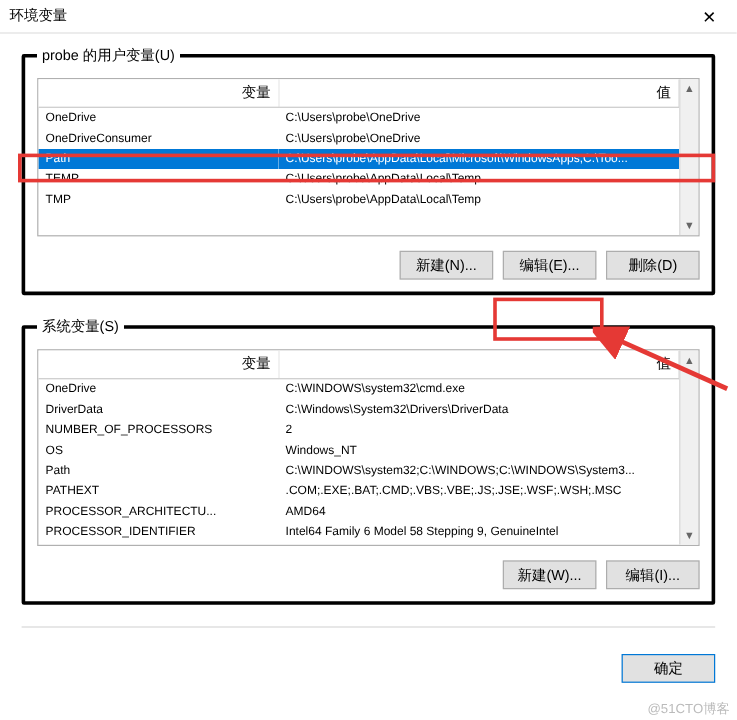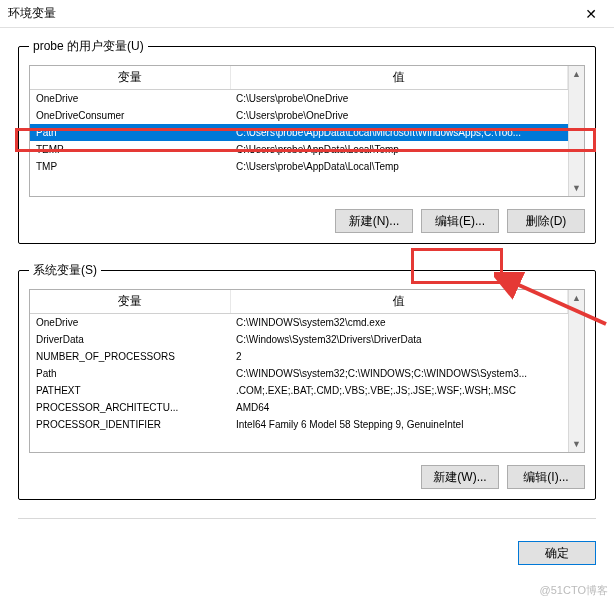--- a/index.html
+++ b/index.html
@@ -22,21 +22,21 @@
   }
   .close-btn {
     width: 30px; height: 20px;
     display:flex; align-items:center; justify-content:center;
     font-size: 14px;
   }
   .content {
     padding: 10px 18px 10px 18px;
   }
   fieldset.group {
-    border: 1px solid #000000;
+    border: 3px solid #000000;
     border-radius: 2px;
     padding: 10px 10px 10px 10px;
     margin-bottom: 18px;
     position: relative;
   }
   fieldset.group legend {
     font-size: 12px;
     padding: 0 4px;
     margin-left: 0px;
   }
@@ -57,21 +57,21 @@
     align-items:center;
   }
   .sb-arrow { height:16px; width:100%; display:flex; align-items:center; justify-content:center; color:#666; font-size:9px;}
   .sb-thumb { flex:1; margin:1px; background:#c8c8c8; border-radius:0; }
   table {
     width: 100%;
     border-collapse: collapse;
     table-layout: fixed;
   }
   th {
-    text-align: center;
+    text-align: right;
     font-weight: normal;
     background: #fff;
     border-bottom: 1px solid #d0d0d0;
     border-right: 1px solid #e8e8e8;
     padding: 3px 6px;
     font-size: 12px;
     height: 20px;
   }
   td {
     padding: 1px 6px;
@@ -207,20 +207,24 @@
               </tr>
               <tr>
                 <td>DriverData</td>
                 <td>C:\Windows\System32\Drivers\DriverData</td>
               </tr>
               <tr>
                 <td>NUMBER_OF_PROCESSORS</td>
                 <td>2</td>
               </tr>
               <tr>
+                <td>OS</td>
+                <td>Windows_NT</td>
+              </tr>
+              <tr>
                 <td>Path</td>
                 <td>C:\WINDOWS\system32;C:\WINDOWS;C:\WINDOWS\System3...</td>
               </tr>
               <tr>
                 <td>PATHEXT</td>
                 <td>.COM;.EXE;.BAT;.CMD;.VBS;.VBE;.JS;.JSE;.WSF;.WSH;.MSC</td>
               </tr>
               <tr>
                 <td>PROCESSOR_ARCHITECTU...</td>
                 <td>AMD64</td>

